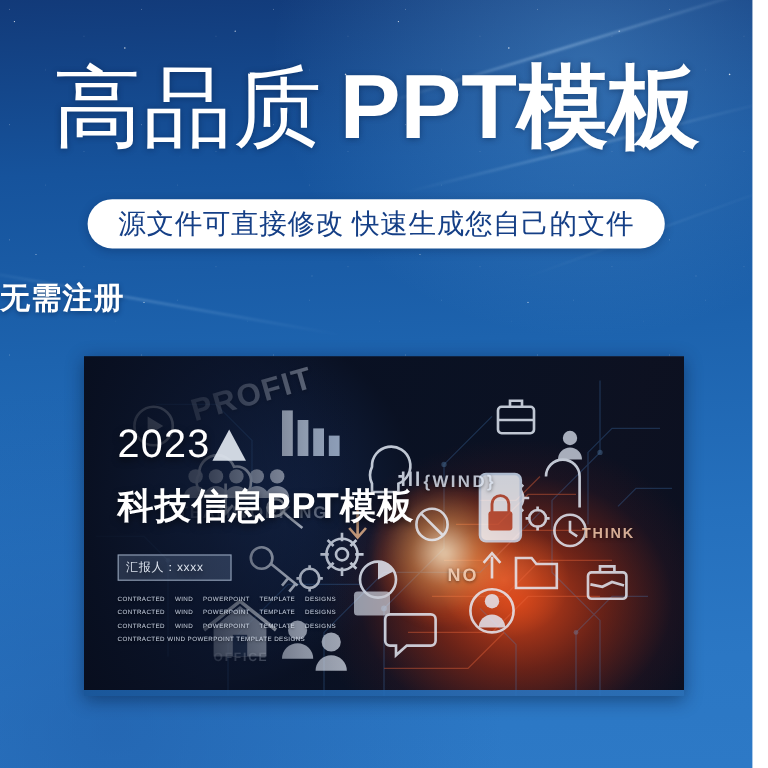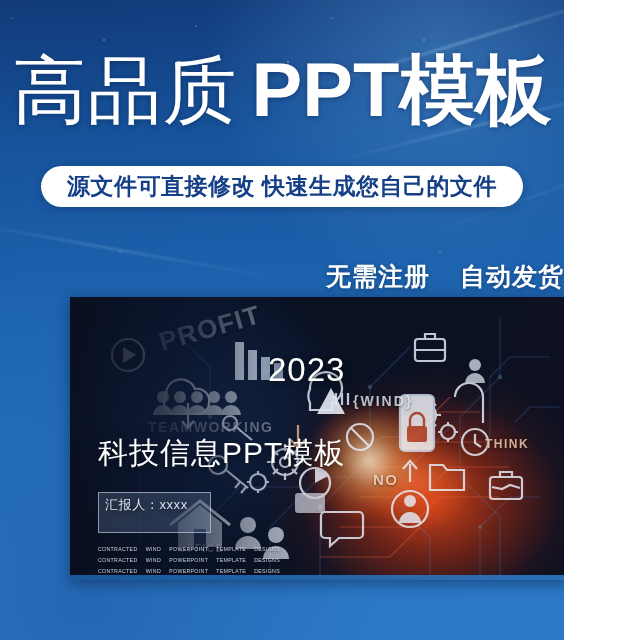--- a/index.html
+++ b/index.html
@@ -2,21 +2,21 @@
 <html><head>
 <meta charset="utf-8">
 <style>
   html, body {
     margin: 0;
     padding: 0;
     background: #fff;
   }
   #poster {
     position: relative;
-    width: 564px;
+    width: 627px;
     height: 640px;
     overflow: hidden;
     font-family: "Liberation Sans", "DejaVu Sans", sans-serif;
     background:
       radial-gradient(ellipse 70% 60% at 78% 8%, rgba(120,190,245,0.30) 0%, rgba(120,190,245,0) 60%),
       radial-gradient(ellipse 80% 70% at 15% 95%, rgba(30,90,165,0.55) 0%, rgba(30,90,165,0) 65%),
       linear-gradient(177deg, #123a79 0%, #16539c 22%, #1d63ae 45%, #2570bd 68%, #2b77c4 86%, #2d79c6 100%);
   }
 
   
@@ -110,43 +110,42 @@
   }
   .pill {
     background: #ffffff;
     color: #153f86;
     border-radius: 22px;
     height: 41px;
     display: flex;
     align-items: center;
     padding: 0 26px;
     font-size: 23px;
-    font-weight: 700;
+    font-weight: 400;
     letter-spacing: 0.5px;
     white-space: nowrap;
     box-shadow: 0 2px 8px rgba(6,28,66,0.30);
     text-align: center;
   }
 
   
   .features {
     position: absolute;
     left: 0; right: 0;
     top: 232px;
     display: flex;
-    justify-content: flex-end;
+    justify-content: space-between;
     align-items: center;
     gap: 30px;
     color: #ffffff;
     font-size: 25px;
     font-weight: 700;
     letter-spacing: 1px;
     white-space: nowrap;
     text-shadow: 0 1px 4px rgba(4,24,60,0.45);
-    margin-top: 28px;
   }
 
   
   .slide {
     position: absolute;
     left: 70px;
     top: 297px;
     width: 500px;
     height: 283px;
     overflow: hidden;
@@ -197,47 +196,46 @@
     text-shadow: 0 2px 6px rgba(0,0,0,0.55);
   }
   .slide-year {
     font-size: 33px;
     font-weight: 400;
     letter-spacing: 1px;
     line-height: 1;
     display: flex;
     align-items: flex-end;
     gap: 2px;
-    flex-direction: column;
   }
   .tri {
     width: 0; height: 0;
     border-left: 14px solid transparent;
     border-right: 14px solid transparent;
     border-bottom: 26px solid #dfe6ef;
     margin-bottom: 2px;
     opacity: 0.92;
   }
   .slide-title {
     margin-top: 22px;
     font-size: 30px;
-    font-weight: 400;
+    font-weight: 700;
     letter-spacing: 1px;
     line-height: 1;
     white-space: nowrap;
   }
   .reporter {
     margin-top: 24px;
     display: inline-block;
     border: 1px solid rgba(205,220,240,0.60);
     background: rgba(120,140,175,0.28);
     color: rgba(235,242,252,0.92);
-    font-size: 13px;
+    font-size: 10px;
     letter-spacing: 0.6px;
-    padding: 3px 22px 18px 6px;
+    padding: 3px 22px 3px 6px;
     white-space: nowrap;
   }
   .blurb {
     margin-top: 11px;
     width: 182px;
     font-size: 5.2px;
     line-height: 2.1;
     letter-spacing: 0.35px;
     color: rgba(226,236,250,0.88);
     text-align: justify;
@@ -276,21 +274,20 @@
   </div>
 
   <div class="pill-wrap">
     <div class="pill">
       <span>源文件可直接修改 快速生成您自己的文件</span>
     </div>
   </div>
 
   <div class="features">
     <span>无需注册</span>
-    <span>自动发货</span>
   </div>
 
   <div class="slide">
     <div class="slide-bg"></div>
 
     <svg class="circuit" viewBox="0 0 500 283" preserveAspectRatio="none">
       <g stroke="#4a86c8" stroke-width="1.1" fill="none" opacity="0.5">
         <path d="M250 283 L250 210 L300 160 L300 90 L340 50"></path>
         <path d="M200 283 L200 230 L250 180 L330 180 L380 130"></path>
         <path d="M120 283 L120 240 L170 190 L230 190"></path>

